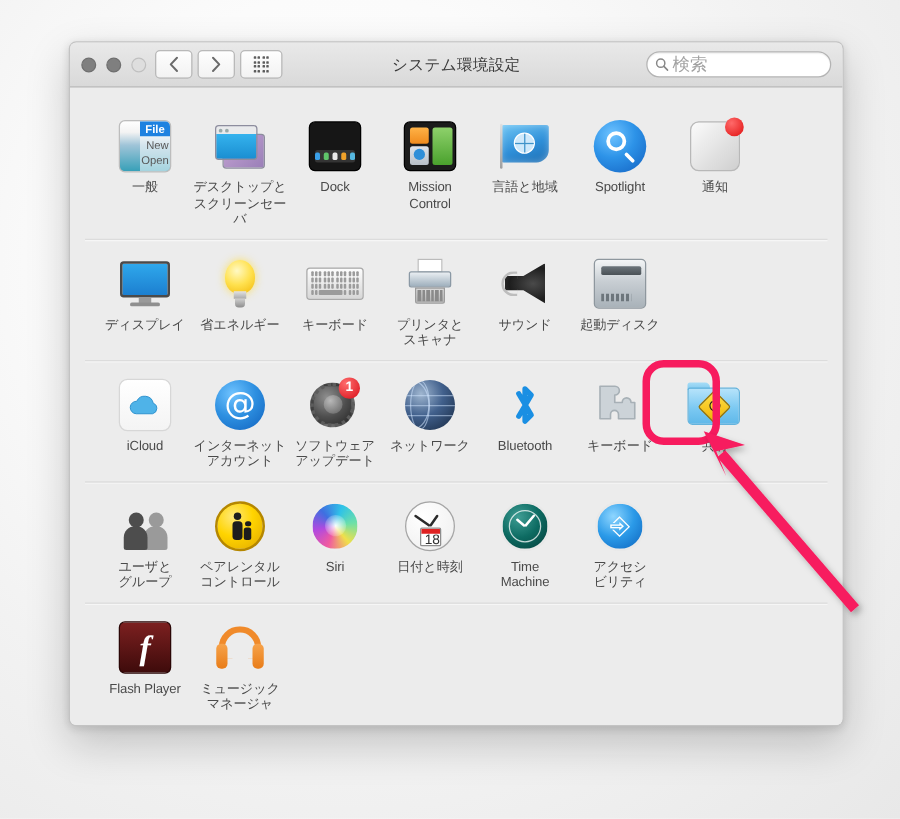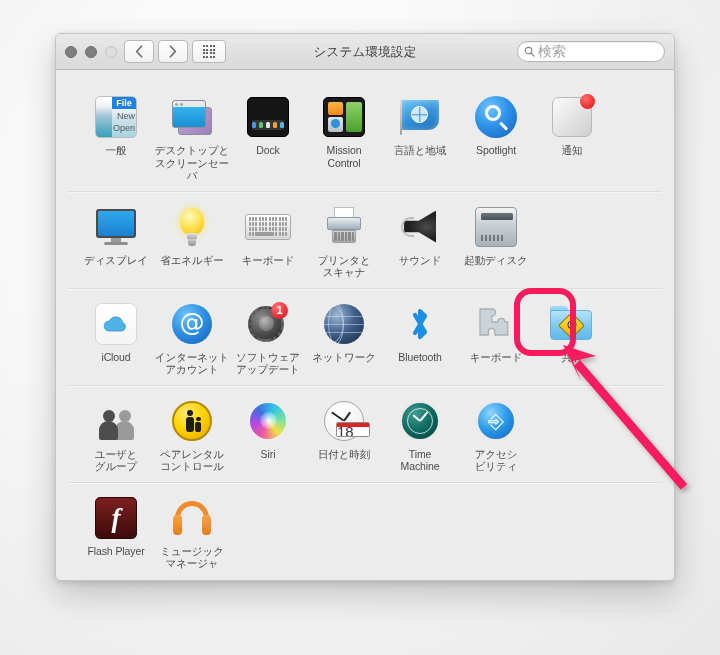--- a/index.html
+++ b/index.html
@@ -531,23 +531,23 @@
     background: radial-gradient(circle at 36% 30%, #ffffff 0%, #f3f3f3 70%, #d9d9d9 100%);
     border: 1.6px solid #a5a5a5; position: relative;
   }
   .ic-clock .hand {
     position: absolute; left: 50%; top: 50%; background: #2a2a2a;
     transform-origin: bottom center; border-radius: 1px;
   }
   .ic-clock .hh { width: 2px; height: 11px; margin-left: -1px; margin-top: -11px; transform: rotate(35deg); }
   .ic-clock .mh { width: 1.6px; height: 15px; margin-left: -.8px; margin-top: -15px; transform: rotate(-55deg); }
   .ic-clock .cal {
-    position: absolute; left: 11px; bottom: 3px; width: 34px; height: 15px;
+    position: absolute; left: 11px; bottom: 3px; width: 17px; height: 15px;
     background: #fff; border: 1px solid #8d8d8d; border-radius: 1.5px;
-    overflow: hidden; font-size: 15px; line-height: 10px; text-align: left; color: #333;
+    overflow: hidden; font-size: 11px; line-height: 10px; text-align: right; color: #333;
   }
   .ic-clock .cal .top { height: 4px; background: #e02222; }
 
   
   .ic-tm {
     width: 40px; height: 40px; border-radius: 50%;
     background: radial-gradient(circle at 36% 30%, #3f9d94 0%, #0d6b62 48%, #043c38 100%);
     border: 2px solid #e8e8e8; position: relative;
   }
   .ic-tm .face {

